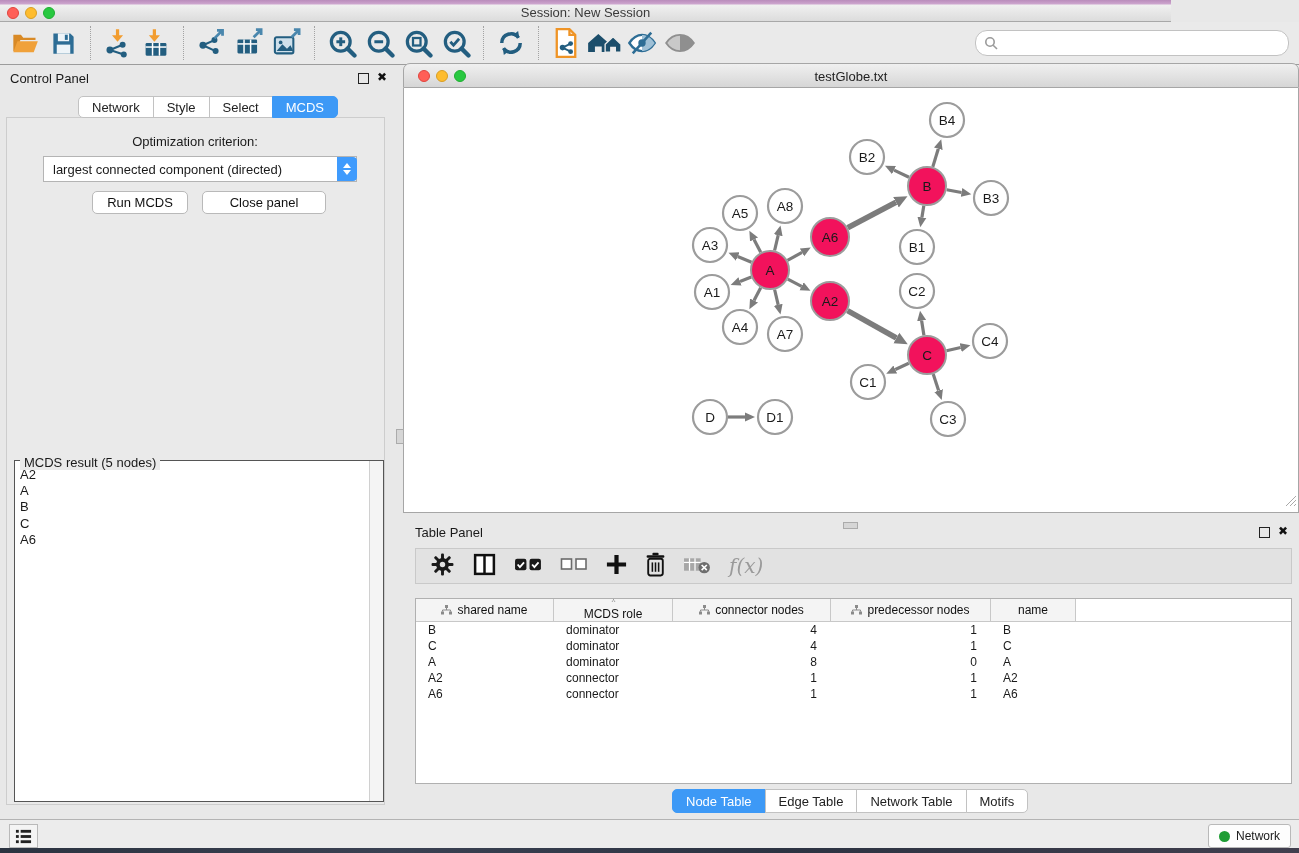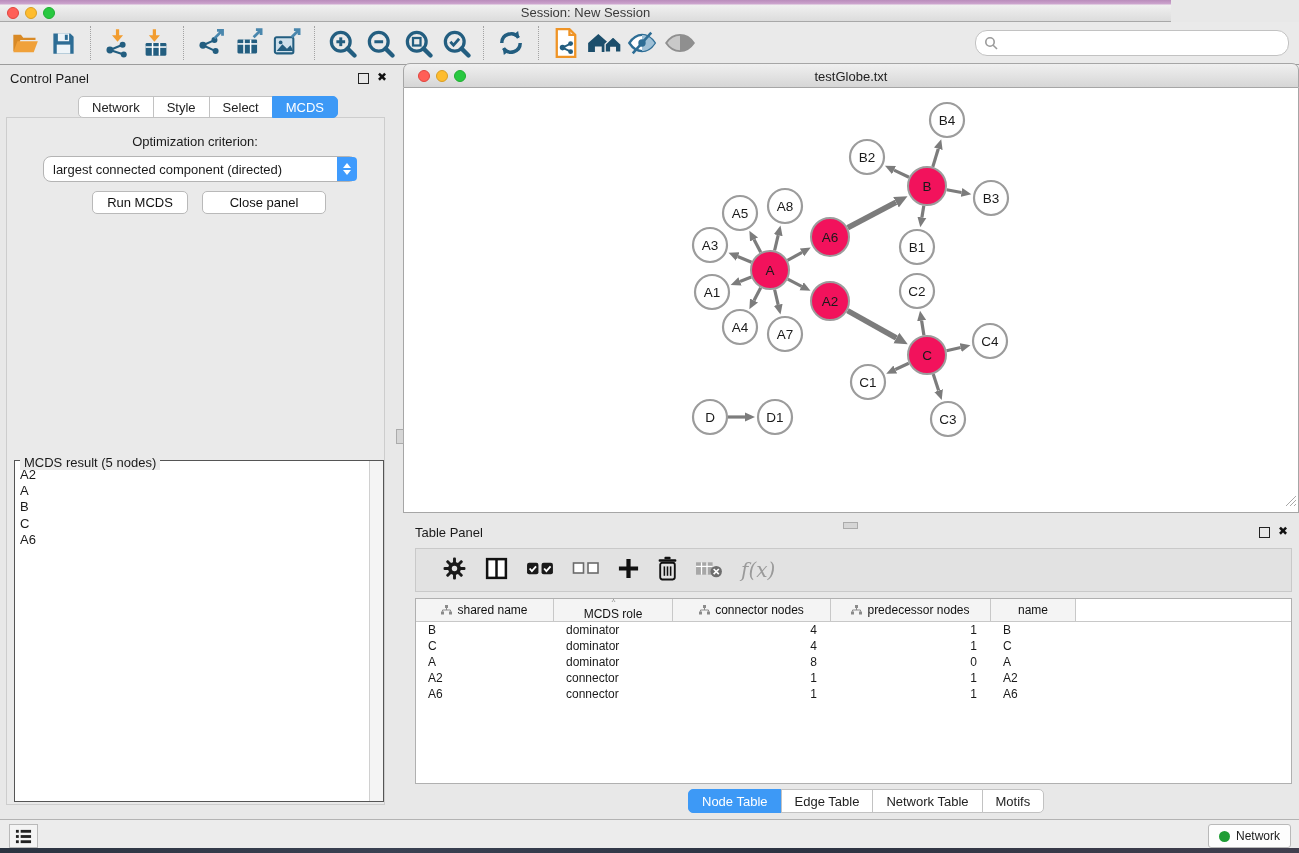--- a/index.html
+++ b/index.html
@@ -30,21 +30,21 @@
   #cp-inner{left:6px;top:117px;width:377px;height:686px;background:#eaeaea;border:1px solid #cdcdcd;}
   .seg{display:flex;}
   .seg .tab{height:20px;padding:0 13px;background:#fff;border:1px solid #c2c2c2;margin-left:-1px;
     font-size:13px;display:flex;align-items:center;color:#222;cursor:default;}
   .seg .tab.first{border-radius:5px 0 0 5px;margin-left:0;}
   .seg .tab.last{border-radius:0 5px 5px 0;}
   .seg .tab.selected{background:#3d99f6;border-color:#3d99f6;color:#fff;}
   #cp-tabs{left:78px;top:96px;}
   #opt-label{left:0;top:134px;width:390px;text-align:center;font-size:13px;}
   #opt-dropdown{left:43px;top:156px;width:312px;height:24px;background:#fff;border:1px solid #b4b4b4;
-    border-radius:8px;display:flex;align-items:center;}
+    border-radius:0;display:flex;align-items:center;}
   #opt-dropdown .val{flex:1;font-size:13px;padding-left:9px;}
   #opt-stepper{width:20px;height:24px;margin-right:-1px;background:#3f9bfd;border-radius:0 4px 4px 0;
     display:flex;flex-direction:column;align-items:center;justify-content:center;gap:2px;}
   .tri-up{width:0;height:0;border-left:4px solid transparent;border-right:4px solid transparent;
     border-bottom:5px solid #fff;}
   .tri-dn{width:0;height:0;border-left:4px solid transparent;border-right:4px solid transparent;
     border-top:5px solid #fff;}
   .btn{position:absolute;height:23px;background:#fff;border:1px solid #b9b9b9;border-radius:5px;
     font-size:13px;font-family:"Liberation Sans",sans-serif;color:#111;padding:0 14px;}
   #run-btn{left:92px;top:191px;width:96px;}
@@ -63,34 +63,34 @@
   #net-title{position:absolute;left:0;top:5px;width:100%;text-align:center;font-size:13px;color:#222;}
   #net-content{position:absolute;left:0;top:25px;width:894px;height:424px;background:#fff;
     border:1px solid #a6a6a6;border-top:none;}
   #resize-corner{position:absolute;right:2px;bottom:2px;}
   .divider-handle{background:#d6d6d6;border:1px solid #ababab;}
   #div-v{left:396px;top:429px;width:6px;height:13px;}
   #div-h{left:843px;top:522px;width:13px;height:5px;}
   
   #tp-title{left:415px;top:525px;font-size:13px;}
   #tp-float{left:1259px;top:527px;} #tp-close{left:1278px;top:524px;}
-  #tp-toolbar{left:415px;top:548px;width:877px;height:44px;background:#e2e2e2;
+  #tp-toolbar{left:415px;top:548px;width:877px;height:36px;background:#e2e2e2;
     border:1px solid #c9c9c9;box-sizing:border-box;display:flex;align-items:center;gap:17px;
-    padding-left:26px;}
+    padding-left:14px;}
   .fx{font-family:"DejaVu Serif",serif;font-style:italic;font-size:20px;color:#9a9a9a;}
   #tp-table{left:415px;top:598px;width:877px;height:186px;background:#fff;border:1px solid #b0b0b0;
     box-sizing:border-box;overflow:hidden;}
   #tp-head{display:flex;height:22px;background:#f4f4f4;border-bottom:1px solid #c8c8c8;}
   .th{display:flex;align-items:center;justify-content:center;gap:5px;font-size:12px;color:#111;
     border-right:1px solid #c8c8c8;box-sizing:border-box;}
   .th.filler{background:#fff;border-right:none;}
   .tr{display:flex;height:16px;align-items:center;}
   .td{font-size:12px;box-sizing:border-box;padding:0 12px;white-space:nowrap;}
   .td.right{text-align:right;padding-right:14px;}
-  #tp-tabs{left:688px;top:789px;}
+  #tp-tabs{left:672px;top:789px;}
   #tp-tabs .tab{height:22px;}
   
   #status-bar{left:0;top:819px;width:1299px;height:29px;background:#ececec;border-top:1px solid #b3b3b3;}
   #list-btn{position:absolute;left:9px;top:4px;width:27px;height:22px;background:#f4f4f4;
     border:1px solid #b9b9b9;display:flex;align-items:center;justify-content:center;}
   #memory-btn{position:absolute;right:8px;top:4px;height:22px;background:#fdfdfd;
     border:1px solid #b9b9b9;border-radius:3px;display:flex;align-items:center;gap:6px;
     padding:0 10px;font-size:12px;}
   #memory-dot{width:11px;height:11px;border-radius:50%;background:#1f9d35;}
   #wall-bottom{left:0;top:848px;width:1299px;height:5px;

